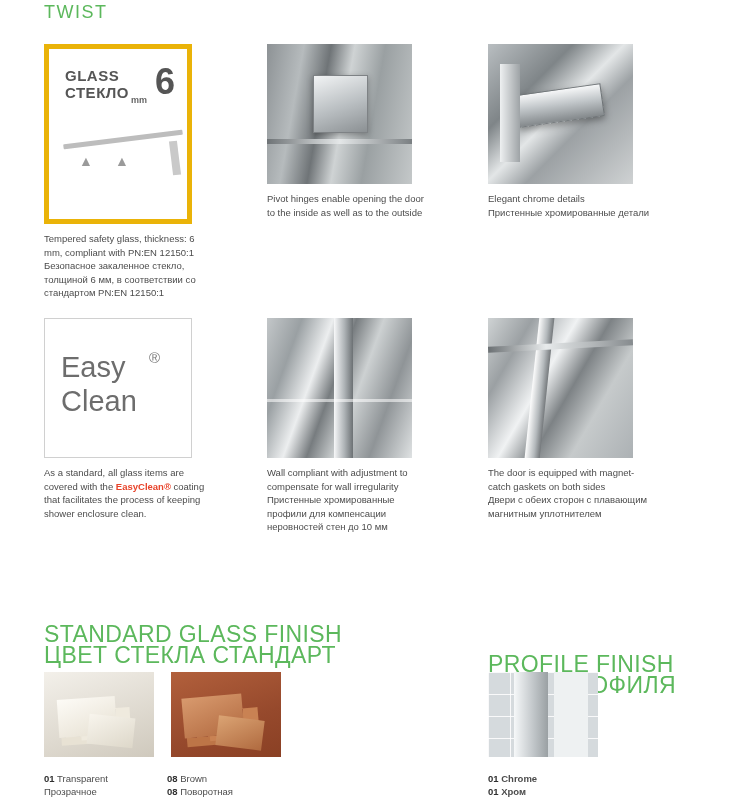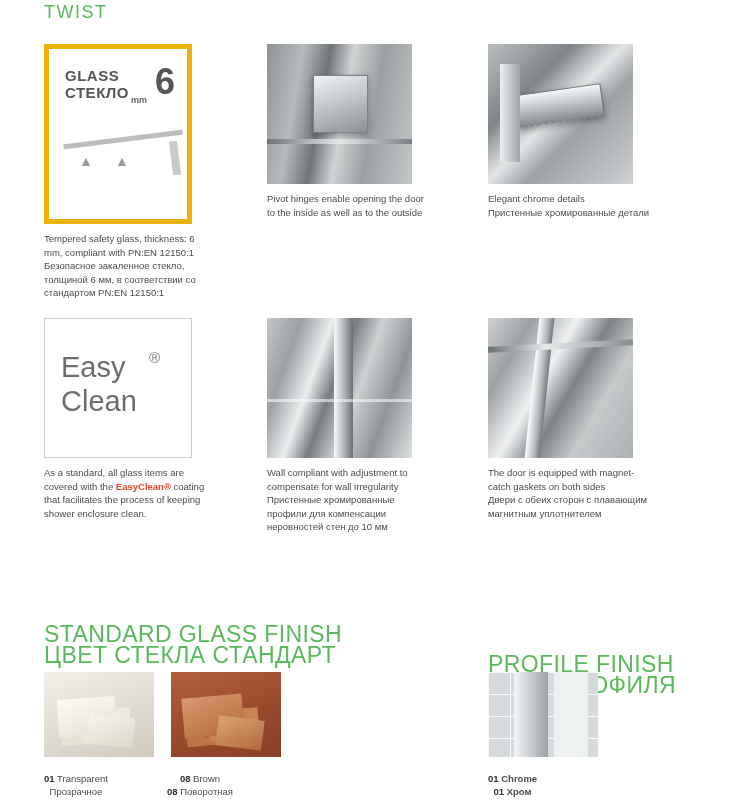--- a/index.html
+++ b/index.html
@@ -372,21 +372,20 @@
     height: 100%;
     background: linear-gradient(90deg,#f6f8f9,#c3c8cb 55%,#9aa0a3);
     box-shadow: 40px 0 0 0 #eef1f2;
   }
 
   .sw-labels {
     position: absolute;
     font-size: 9.5px;
     line-height: 13px;
     color: #4c4c4c;
-    text-align: center;
   }
   .sw-labels b { color: #2f2f2f; }
   .swl-1 { left: 44px; top: 772px; }
   .swl-2 { left: 167px; top: 772px; }
   .swl-3 { left: 488px; top: 772px; font-weight: bold; }
 </style>
 </head>
 <body>
 
 <div class="page">

